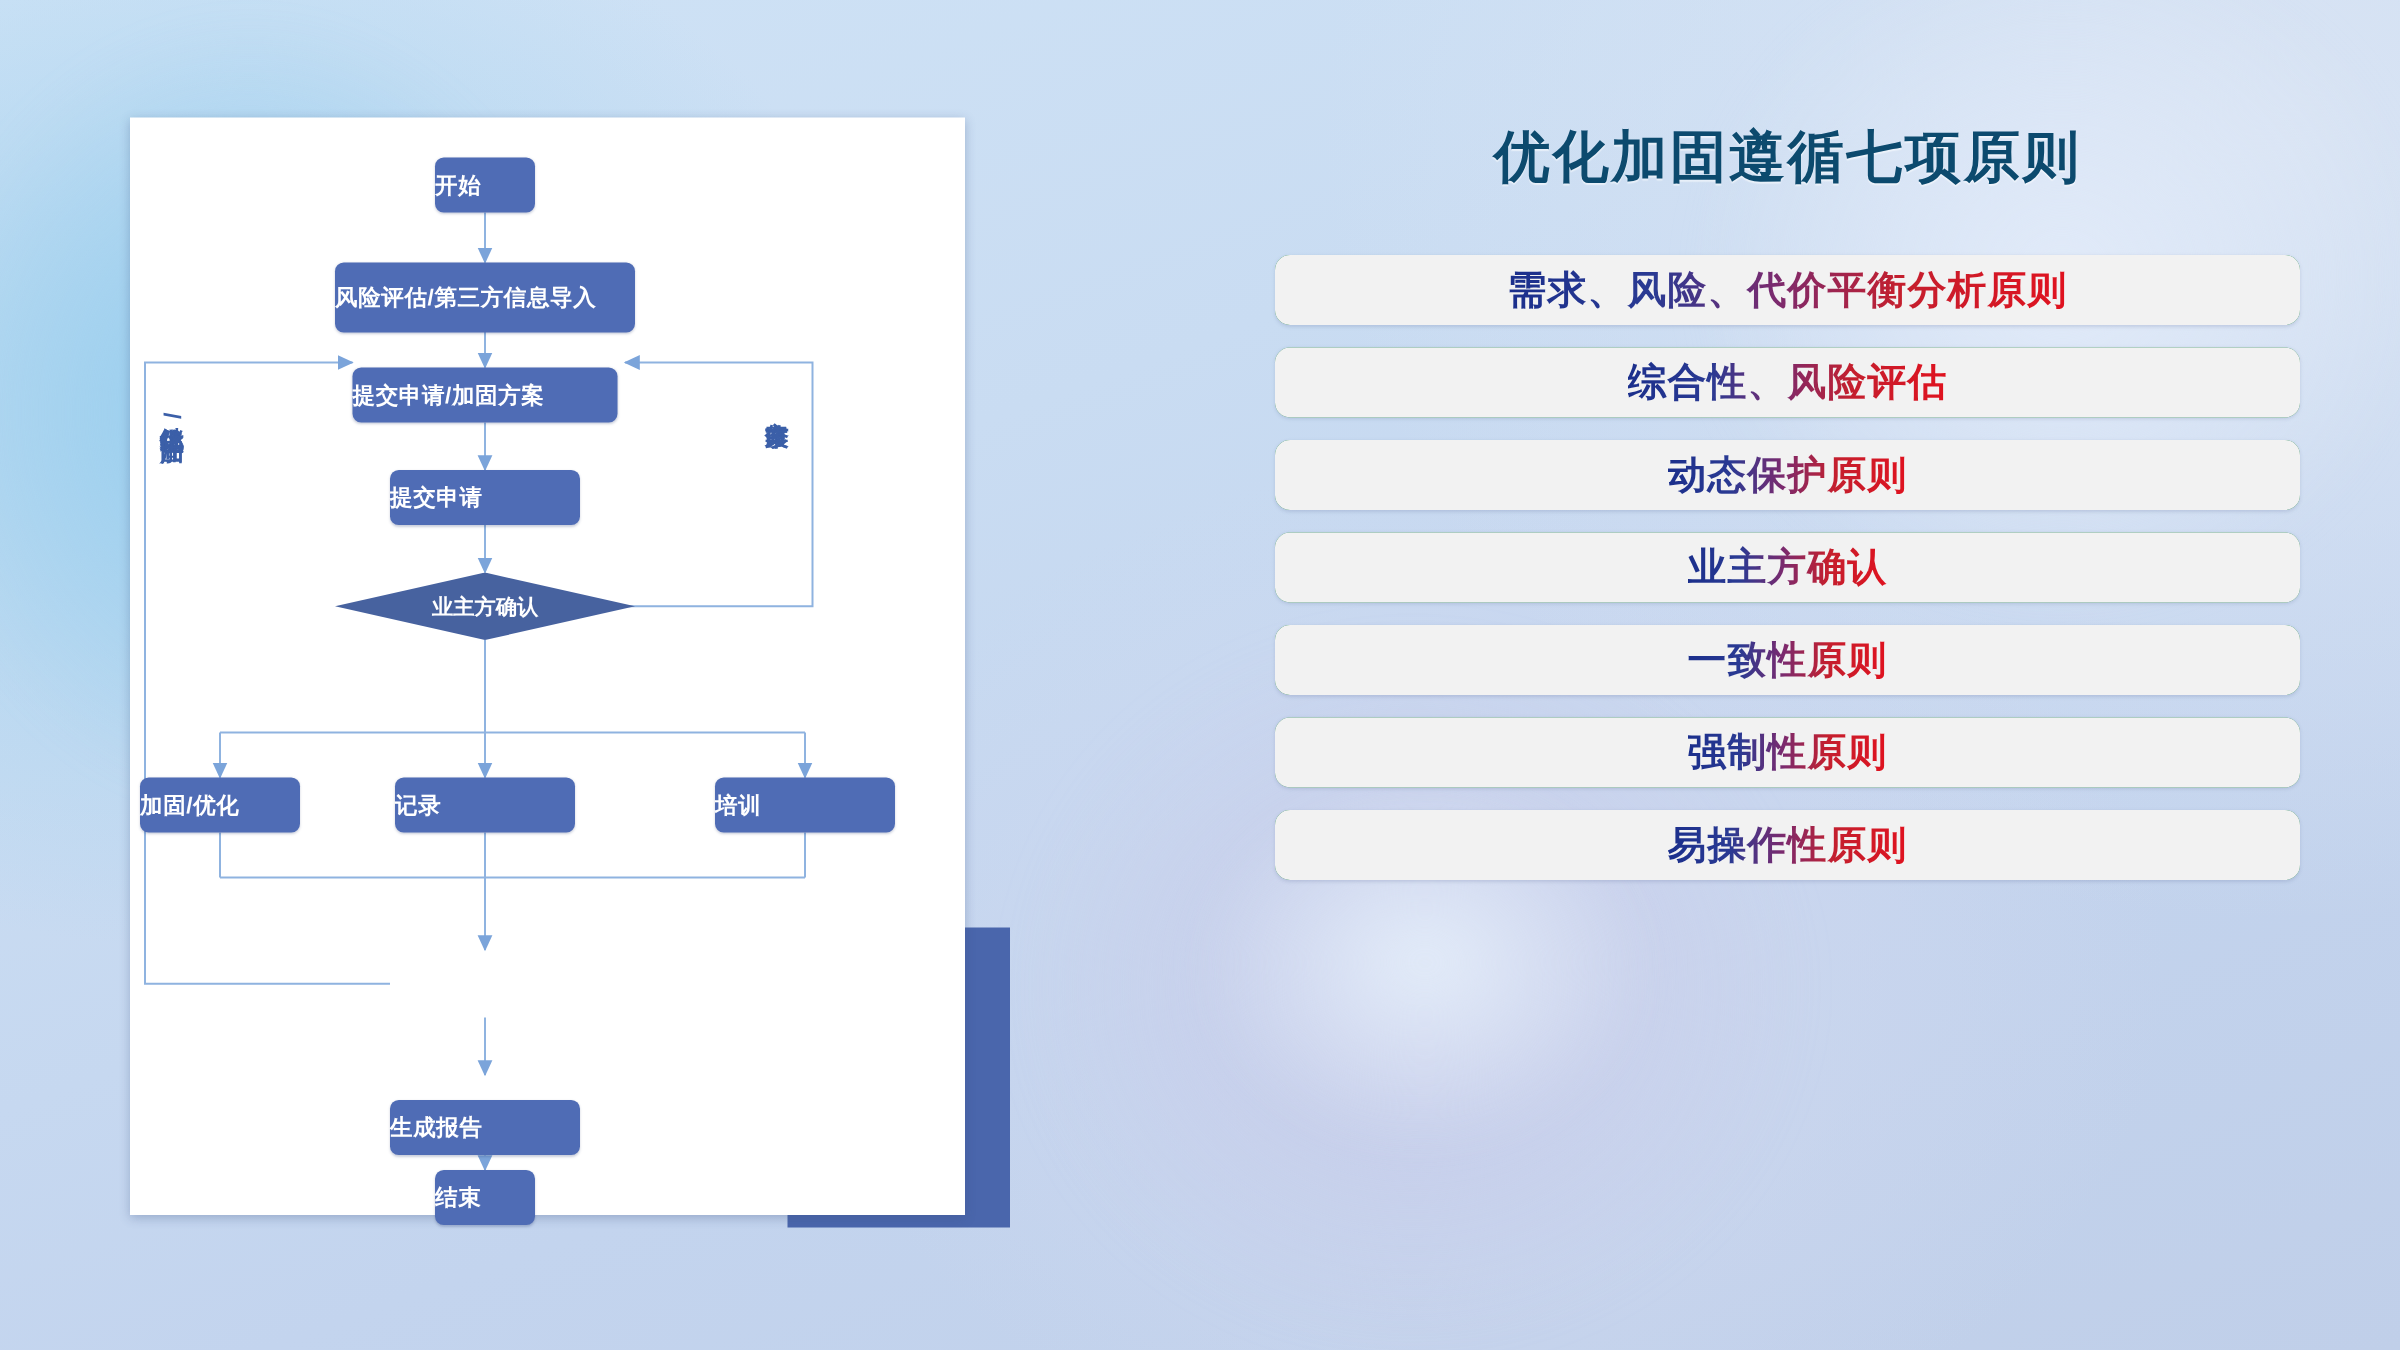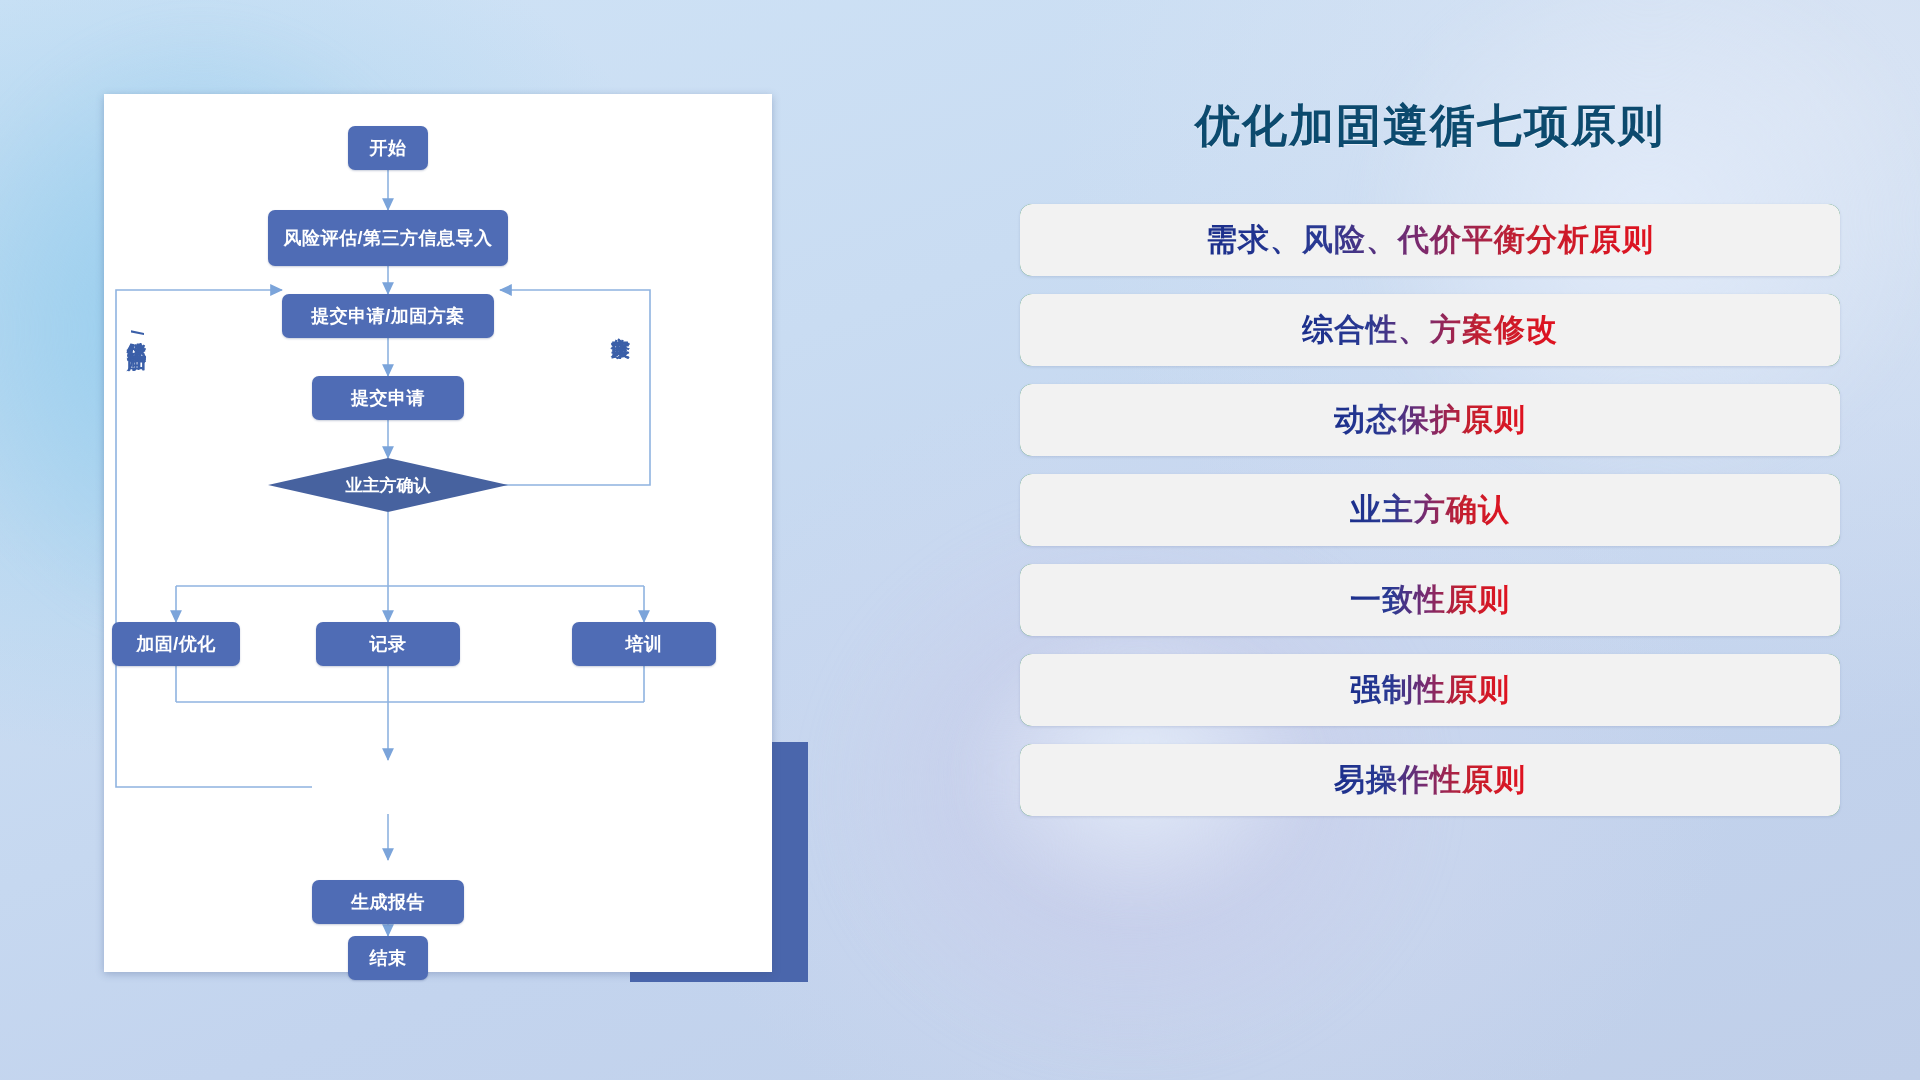--- a/index.html
+++ b/index.html
@@ -50,21 +50,21 @@
     background:#ffffff;
     box-shadow:0 2px 8px rgba(60,80,130,.32);
   }
 
   
   .node{
     position:absolute;
     background:#4f6cb5;
     color:#ffffff;
     border-radius:7px;
-    display:flex;align-items:center;justify-content:center;
+    display:flex;align-items:center;
     font-weight:bold;
     font-size:18px;
     letter-spacing:.5px;
     white-space:nowrap;
     box-shadow:0 1px 2px rgba(40,60,110,.25);
   }
   .diamond-wrap{position:absolute;}
   .diamond-wrap svg{position:absolute;left:0;top:0;}
   .diamond-label{
     position:absolute;inset:0;
@@ -94,21 +94,21 @@
     color:#0c4a6e;
     letter-spacing:2px;
     text-shadow:0 1px 1px rgba(255,255,255,.55);
   }
   .items{
     position:absolute;left:0;top:108px;width:820px;
     display:flex;flex-direction:column;gap:18px;
   }
   .item{
     position:relative;
-    height:72px;
+    height:56px;
     border-radius:12px;
     background:#15803d;
     display:flex;align-items:center;justify-content:center;
     box-shadow:0 1px 3px rgba(70,90,140,.18);
   }
   .item::before{
     content:"";position:absolute;inset:-2px;border-radius:14px;
     background:linear-gradient(180deg,#2b4fa0 0%,#3a53a0 40%,#b2263a 72%,#e01b2b 100%);
     z-index:-1;
   }
@@ -233,21 +233,21 @@
 
     <div class="items">
 
       <div class="item">
         <div class="item-inner"></div>
         <span class="item-text">需求、风险、代价平衡分析原则</span>
       </div>
 
       <div class="item">
         <div class="item-inner"></div>
-        <span class="item-text">综合性、方案修改</span>
+        <span class="item-text">综合性、风险评估</span>
       </div>
 
       <div class="item">
         <div class="item-inner"></div>
         <span class="item-text">动态保护原则</span>
       </div>
 
       <div class="item">
         <div class="item-inner"></div>
         <span class="item-text">业主方确认</span>

